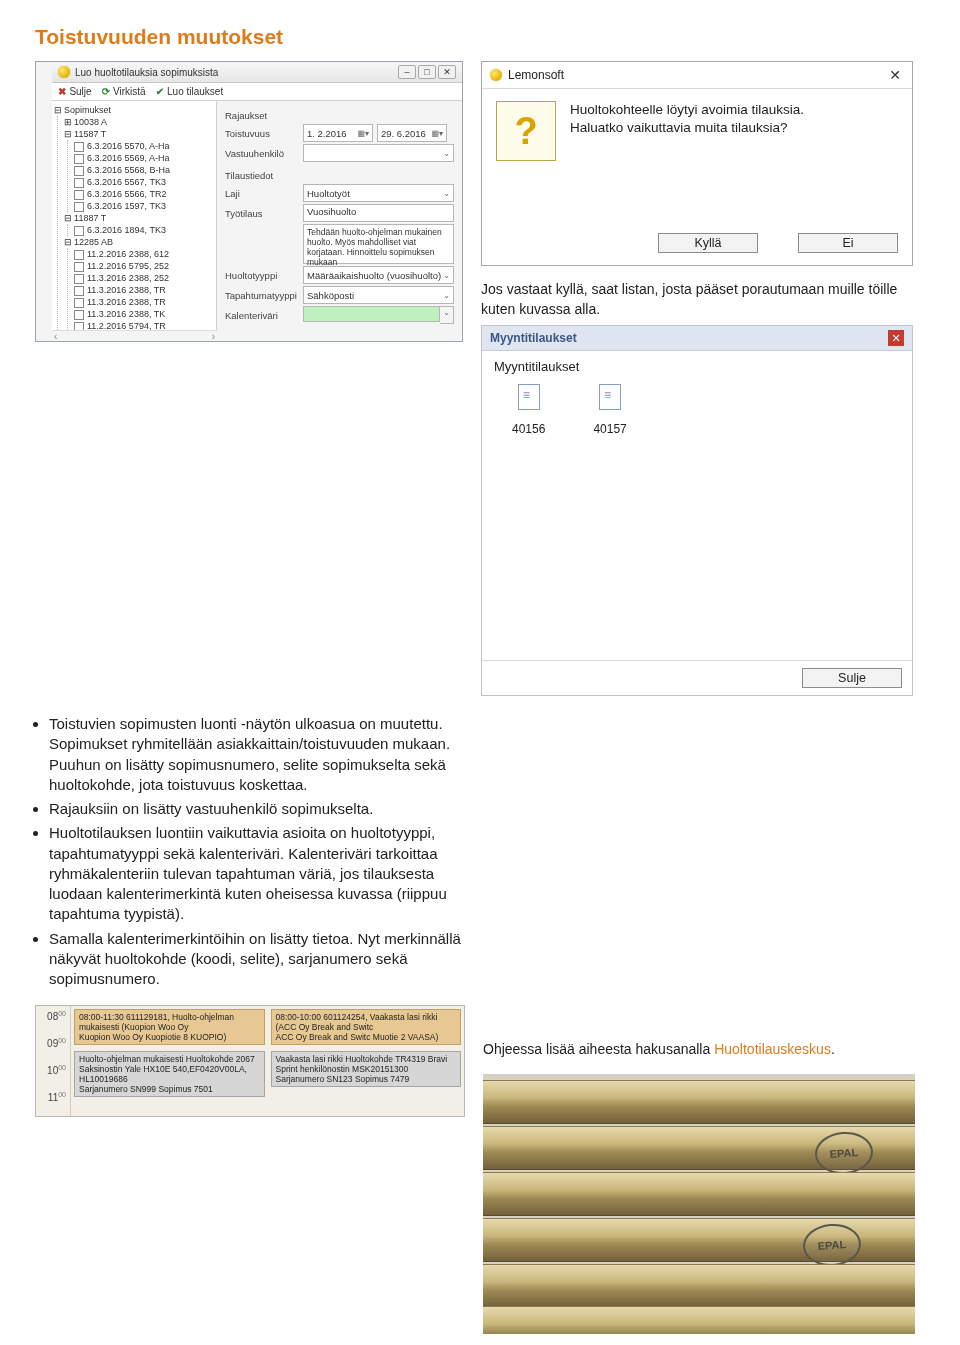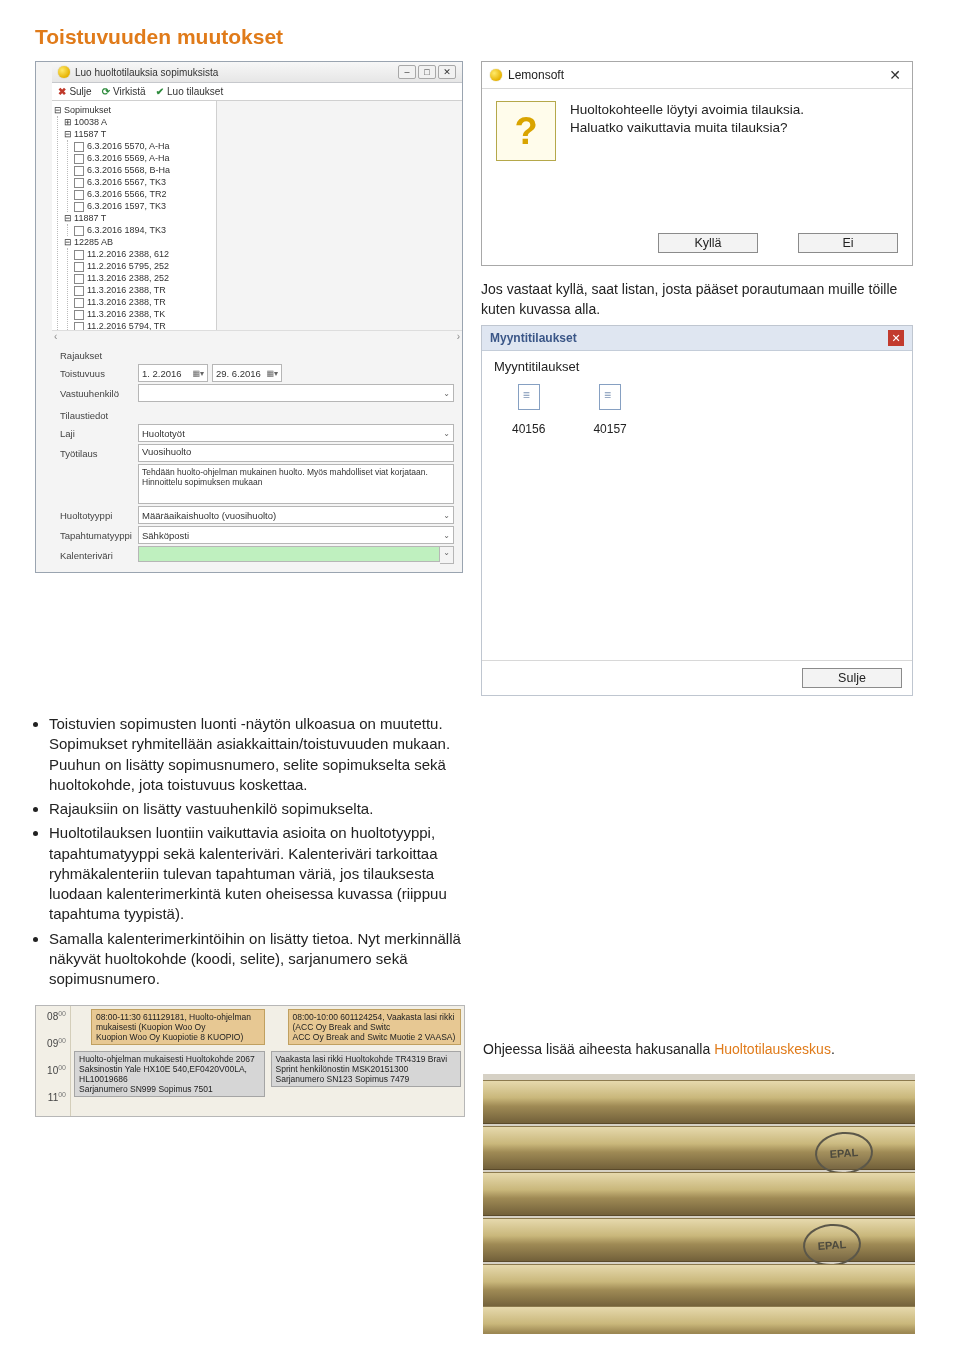--- a/index.html
+++ b/index.html
@@ -54,21 +54,21 @@
   .toolbar {
     display: flex;
     gap: 10px;
     padding: 3px 6px;
     border-bottom: 1px solid #d0d0d0;
     background: #fff;
   }
   .tb-btn { display: flex; align-items: center; gap: 3px; }
   .ico-x { color: #c0392b; font-weight: bold; }
   .ico-g { color: #2e8b3d; font-weight: bold; }
-  .split { display: flex; flex-direction: column; }
+  .split { display: flex; }
   .tree {
     width: 160px;
     background: #fff;
     border-right: 1px solid #d0d0d0;
     max-height: 223px;
     overflow: hidden;
     padding: 3px 2px;
     font-size: 9px;
     line-height: 12px;
   }
@@ -181,21 +181,21 @@
   .cal-times { width:34px; border-right:1px solid #d4ceba; padding-top:2px;}
   .cal-times div { height:23px; padding:2px 4px; text-align:right; font-size:10px; color:#444;}
   .cal-times sup { font-size:7px; color:#777;}
   .cal-col { flex:1; padding:3px; display:flex; flex-direction:column; gap:6px;}
   .ev {
     border:1px solid #999;
     padding:2px 4px;
     font-size:8.5px;
     line-height:10px;
   }
-  .ev-orange { background:#e7c893; border-color:#c0a060;margin-left:17px;}
+  .ev-orange { background:#e7c893; border-color:#c0a060;}
   .ev-gray { background:#d6d6d6; border-color:#a5a5a5;}
   .photo {
     width:432px; height:260px; overflow:hidden; position:relative;
     margin-top:14px;
     background:#d6d1c5;
   }
   .pallet {
     position:absolute; left:0; right:0;
     background: linear-gradient(#e6d9ad 0%, #c9b77b 40%, #9f8a55 60%, #72603a 100%);
     height:42px;

